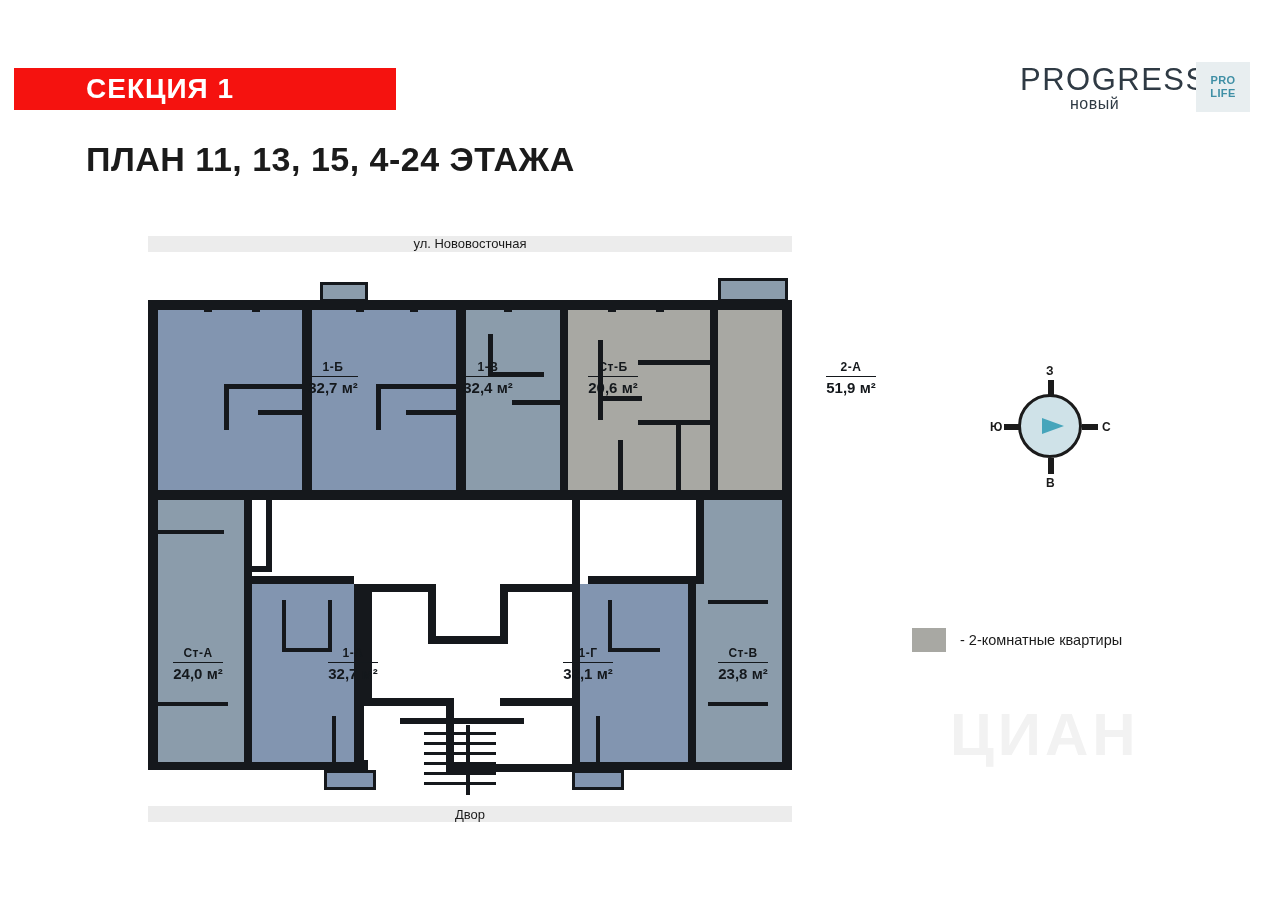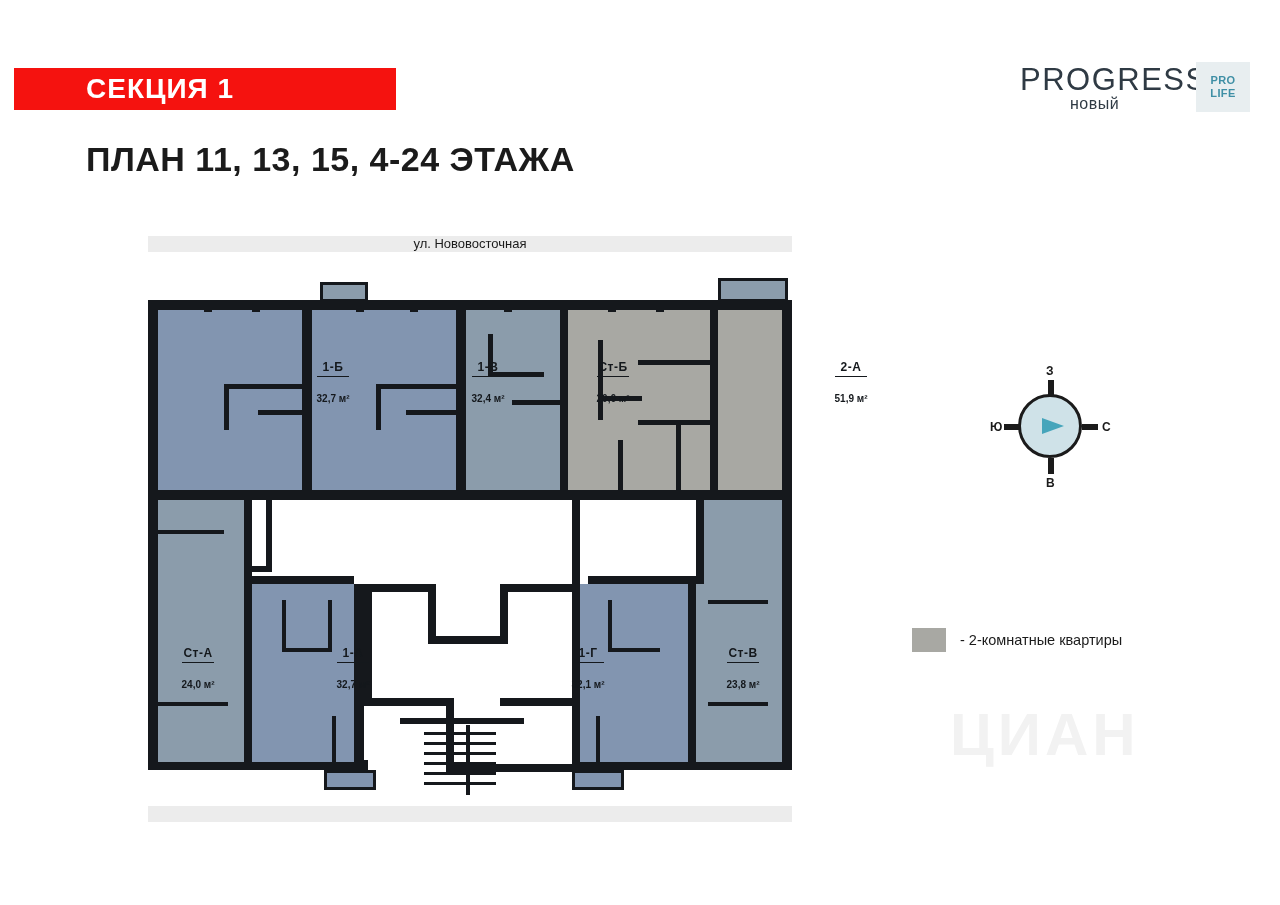--- a/index.html
+++ b/index.html
@@ -62,22 +62,22 @@
   .unit{ position:absolute; }
   .studio{ background:#8b9cab; }
   .one-room{ background:#8295b0; }
   .two-room{ background:#a8a8a3; }
   .white{ background:#ffffff; }
   .thin{ position:absolute; background:#15181c; }
 
   .label{ position:absolute; text-align:center; color:#14181c; }
   .label .name{ font-size:12px; font-weight:bold; letter-spacing:.5px; }
   .label .area{
-    font-size:10px; font-weight:bold; border-top:1.4px solid #14181c;
-    display:inline-block; padding-top:16px; margin-top:2px;
+    font-size:15px; font-weight:bold; border-top:1.4px solid #14181c;
+    display:inline-block; padding-top:2px; margin-top:2px;
   }
 
   
   .compass{ position:absolute; left:1004px; top:380px; width:92px; height:92px; }
   .compass .ring{
     position:absolute; left:14px; top:14px; width:64px; height:64px;
     border-radius:50%; background:#cfe2e8; border:3px solid #1b1b1b;
   }
   .compass .tick{ position:absolute; background:#1b1b1b; }
   .compass .dir{ position:absolute; font-size:12px; font-weight:bold; color:#1b1b1b; }
@@ -114,20 +114,21 @@
     <b>LIFE</b>
   </div>
 </div>
 
 <div class="plan-wrap">
 
   <div class="street-bar top"></div>
   <div class="street-label" style="top:0px;">ул. Нововосточная</div>
 
   <div class="street-bar bottom"></div>
+  <div class="street-label" style="top:571px;">Двор</div>
 
   <div class="floor">
 
     <div class="wall" style="left:0px;  top:0px;   width:644px; height:10px;"></div>
     <div class="wall" style="left:0px;  top:0px;   width:10px;  height:200px;"></div>
     <div class="wall" style="left:634px;top:0px;   width:10px;  height:200px;"></div>
     <div class="wall" style="left:0px;  top:190px; width:644px; height:10px;"></div>
 
     <div class="unit one-room" style="left:10px;  top:10px;  width:144px; height:180px;"></div>
     <div class="unit one-room" style="left:164px; top:10px;  width:144px; height:180px;"></div>

